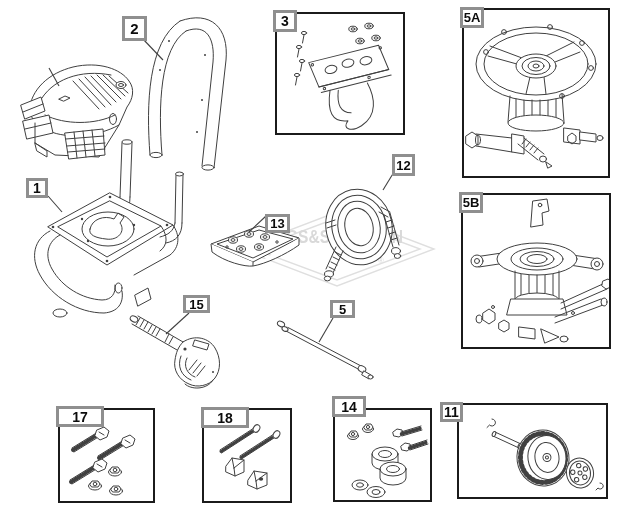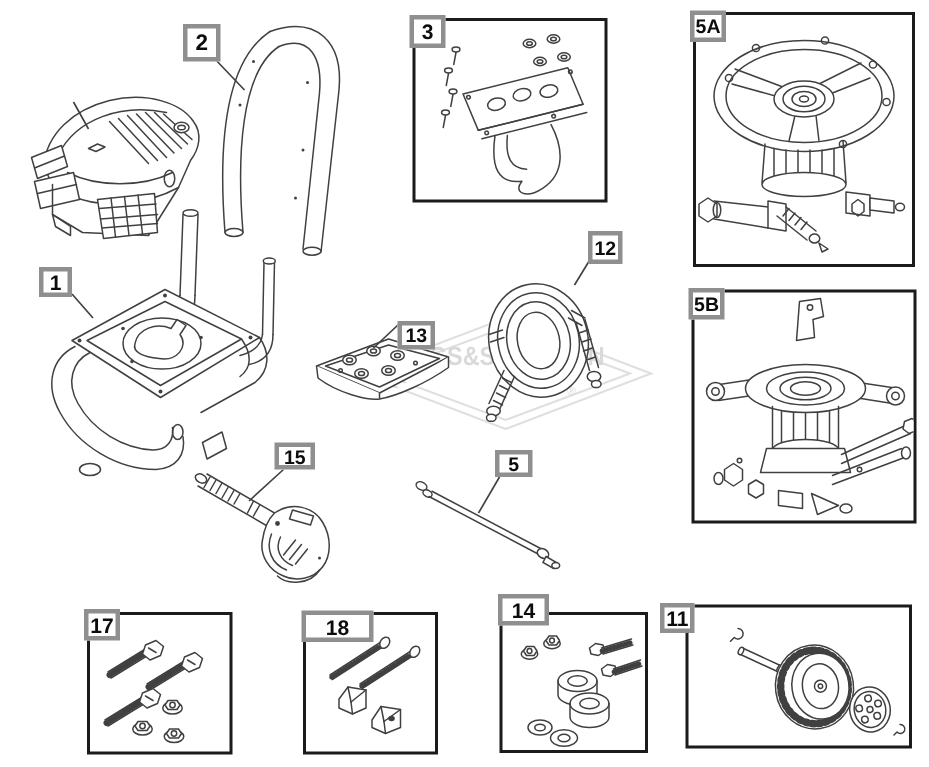--- a/index.html
+++ b/index.html
@@ -471,18 +471,18 @@
 
   <div class="callout-label" style="left:122px;top:16px;width:25px;height:25px;font-size:15px">2</div>
   <div class="callout-label" style="left:273px;top:10px;width:24px;height:22px;font-size:14px">3</div>
   <div class="callout-label" style="left:460px;top:7px;width:24px;height:21px;font-size:13px">5A</div>
   <div class="callout-label" style="left:26px;top:178px;width:22px;height:20px;font-size:14px">1</div>
   <div class="callout-label" style="left:265px;top:214px;width:25px;height:19px;font-size:13px">13</div>
   <div class="callout-label" style="left:392px;top:154px;width:23px;height:22px;font-size:13px">12</div>
   <div class="callout-label" style="left:459px;top:192px;width:24px;height:21px;font-size:13px">5B</div>
   <div class="callout-label" style="left:183px;top:295px;width:27px;height:18px;font-size:13px">15</div>
   <div class="callout-label" style="left:330px;top:300px;width:25px;height:18px;font-size:13px">5</div>
-  <div class="callout-label" style="left:56px;top:406px;width:24px;height:21px;font-size:14px">17</div>
+  <div class="callout-label" style="left:56px;top:406px;width:48px;height:21px;font-size:14px">17</div>
   <div class="callout-label" style="left:201px;top:407px;width:48px;height:21px;font-size:14px">18</div>
   <div class="callout-label" style="left:332px;top:396px;width:34px;height:21px;font-size:14px">14</div>
   <div class="callout-label" style="left:440px;top:402px;width:23px;height:20px;font-size:14px">11</div>
 
 </div>
 
 </body></html>

